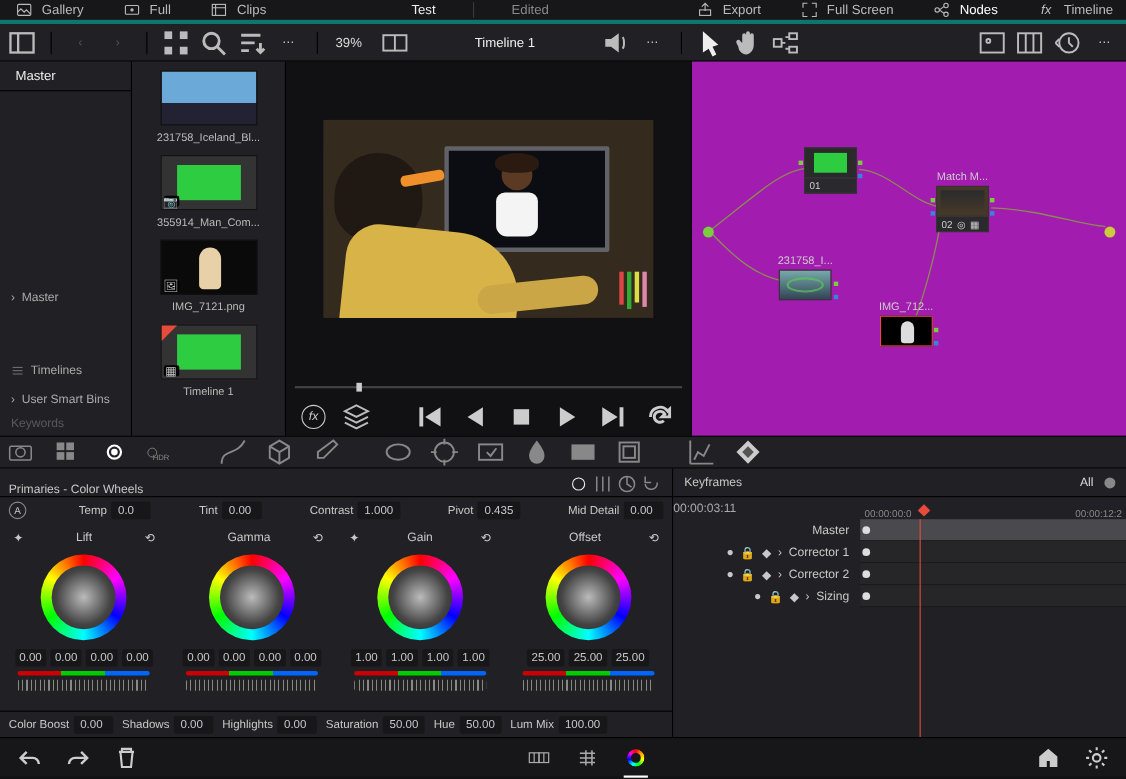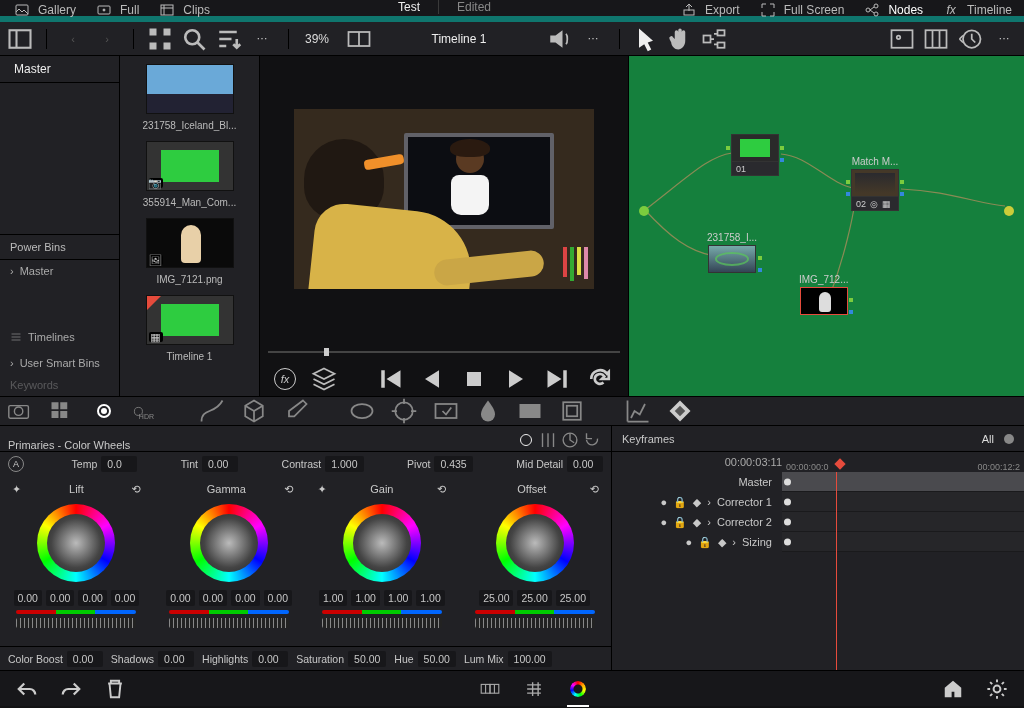--- a/index.html
+++ b/index.html
@@ -16,21 +16,21 @@
   }
   * { box-sizing:border-box; font-family:-apple-system,Segoe UI,Helvetica,Arial,sans-serif; }
   body { margin:0; width:1024px; height:708px; background:#121214; color:var(--txt); font-size:11px; overflow:hidden; user-select:none; }
   .sp { flex:1; }
   .icon { display:inline-flex; align-items:center; justify-content:center; width:20px; height:20px; color:#bbb; }
   .icon svg { width:16px; height:16px; }
   .btn-icon { width:28px; height:24px; display:flex; align-items:center; justify-content:center; cursor:pointer; border-radius:3px; }
   .vdiv { width:1px; height:20px; background:#000; margin:0 6px; }
 
   
-  #topbar { height:22px; background:var(--bg2); display:flex; align-items:flex-start; padding:0 12px; gap:18px; border-bottom:6px solid #0f766e; }
+  #topbar { height:22px; background:var(--bg2); display:flex; align-items:center; padding:0 12px; gap:34px; border-bottom:4px solid #0f766e; }
   #topbar .item { display:flex; align-items:center; gap:6px; color:#bbb; font-size:12px; }
   #topbar .sep { width:1px; height:14px; background:#3a3a3a; }
 
   
   #secbar { height:34px; background:var(--bg0); display:flex; align-items:center; border-bottom:1px solid #000; }
   #secbar .cell { display:flex; align-items:center; gap:6px; padding:0 6px; height:100%; }
   .pct { font-size:12px; color:#ddd; padding:0 4px; }
 
   
   #main { display:flex; height:340px; }
@@ -45,21 +45,21 @@
   .tl-tri { position:absolute; top:0; left:0; width:0; height:0; border-top:14px solid var(--accent); border-right:14px solid transparent; }
 
   #viewer { flex:1; background:#111113; display:flex; flex-direction:column; border-right:1px solid #000; }
   #viewer-img { flex:1; display:flex; align-items:center; justify-content:center; }
   #viewer-canvas { width:300px; height:180px; background:radial-gradient(circle at 30% 30%,#2c2c30,#1b1b1e); position:relative; overflow:hidden; }
   #scrub { height:20px; display:flex; align-items:center; padding:0 8px; }
   #scrub .bar { flex:1; height:2px; background:#444; position:relative; }
   #scrub .pt { position:absolute; top:-3px; left:16%; width:5px; height:8px; background:#ccc; }
   #transport { height:34px; display:flex; align-items:center; justify-content:center; gap:14px; }
 
-  #nodes { width:395px; background:#15803d; position:relative; overflow:hidden; }
+  #nodes { width:395px; background:#a21caf; position:relative; overflow:hidden; }
   .inport, .outport { position:absolute; top:150px; width:10px; height:10px; border-radius:50%; }
   .inport { left:10px; background:#7bcc3e; }
   .outport { right:10px; top:150px; background:#cccc3a; }
   .node { position:absolute; display:flex; flex-direction:column; align-items:center; }
   .node .ntitle { font-size:10px; color:#ccc; max-width:60px; white-space:nowrap; overflow:hidden; text-overflow:ellipsis; margin-bottom:2px; }
   .node-box { width:48px; height:28px; background:#000; border:1px solid #333; position:relative; }
   .node-info { width:48px; height:14px; background:#2a2a2e; font-size:9px; color:#ccc; display:flex; align-items:center; padding:0 4px; gap:4px; border:1px solid #333; border-top:none; }
   .node .dot { position:absolute; width:4px; height:4px; }
   .curve { position:absolute; left:0; top:0; width:100%; height:100%; pointer-events:none; }
 
@@ -85,21 +85,21 @@
   .cwheel .cross::after { top:50%; left:0; right:0; height:1px; }
   .valrow { display:flex; gap:4px; justify-content:center; }
   .valrow .v { background:#17171a; padding:2px 4px; border-radius:2px; min-width:28px; text-align:center; font-size:10.5px; }
   .rgbbar { width:120px; height:4px; margin-top:4px; background:linear-gradient(90deg,#c00 0 33%,#0c0 33% 66%,#06f 66% 100%); border-radius:2px; }
   .jog { width:120px; height:10px; margin-top:4px; background:repeating-linear-gradient(90deg,#888 0 1px,#222 1px 4px); border-radius:2px; }
   #paramrow2 { height:24px; display:flex; align-items:center; padding:0 8px; gap:8px; font-size:10.5px; border-top:1px solid #000; }
 
   #kfpanel { flex:1; background:var(--bg0); display:flex; flex-direction:column; }
   #kfhead { height:26px; display:flex; align-items:center; padding:0 10px; border-bottom:1px solid #000; }
   #kftime { height:20px; display:flex; align-items:center; }
-  #kftime .tc { width:170px; text-align:right; font-size:11px; color:#aaa; }
+  #kftime .tc { width:170px; text-align:left; font-size:11px; color:#aaa; }
   #kftime .ruler { flex:1; position:relative; font-size:9px; color:#888; }
   .playhead { position:absolute; left:54px; top:-2px; width:8px; height:8px; background:var(--accent); transform:rotate(45deg); }
   .kfrow { height:20px; display:flex; align-items:center; }
   .kfrow .lbl { width:170px; display:flex; align-items:center; gap:6px; justify-content:flex-end; padding-right:10px; font-size:11px; }
   .kfrow .track { flex:1; position:relative; height:100%; background:#262629; border-bottom:1px solid #1a1a1c; }
   .kfrow.master .track { background:#4a4a4e; }
   .kfdot { position:absolute; left:2px; top:50%; width:7px; height:7px; background:#ddd; border-radius:50%; transform:translateY(-50%); }
   #kfbody { flex:1; position:relative; }
   #kfbody .ph-line { position:absolute; left:224px; top:0; bottom:0; width:1px; background:var(--accent);}
 
@@ -289,21 +289,20 @@
       </div>
     <div class="btn-icon">⋯</div>
   </div>
 </div>
 
 <div id="main">
 
   <div id="sidebar">
     <div class="tab" style="border-bottom:1px solid #000;color:#eee">Master</div>
     <div style="flex:1"></div>
-    <div class="section-h">Power Bins</div>
     <div class="tree-item">
         <span>›</span>
         <span>Master</span>
       </div>
     <div style="height:40px"></div>
     <div class="tree-item">
         <span class="icon" style="width:12px">
           <svg viewBox="0 0 16 16" stroke="#888">
             <path d="M2 4h12M2 8h12M2 12h12"></path>
           </svg>

